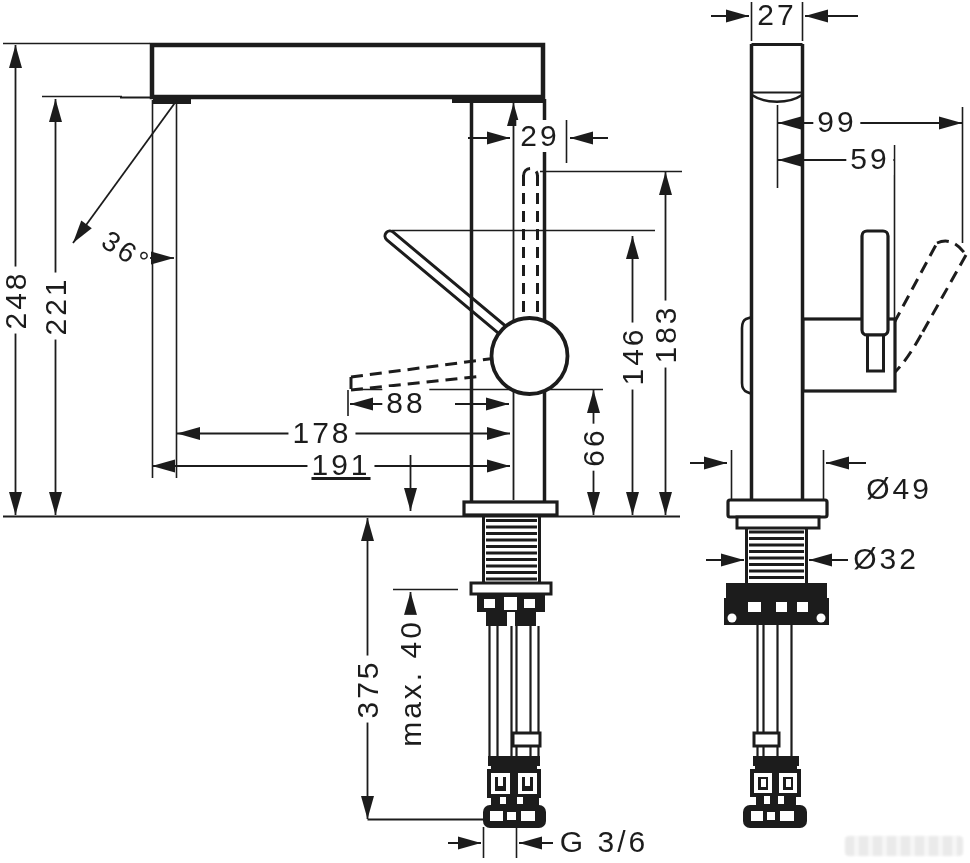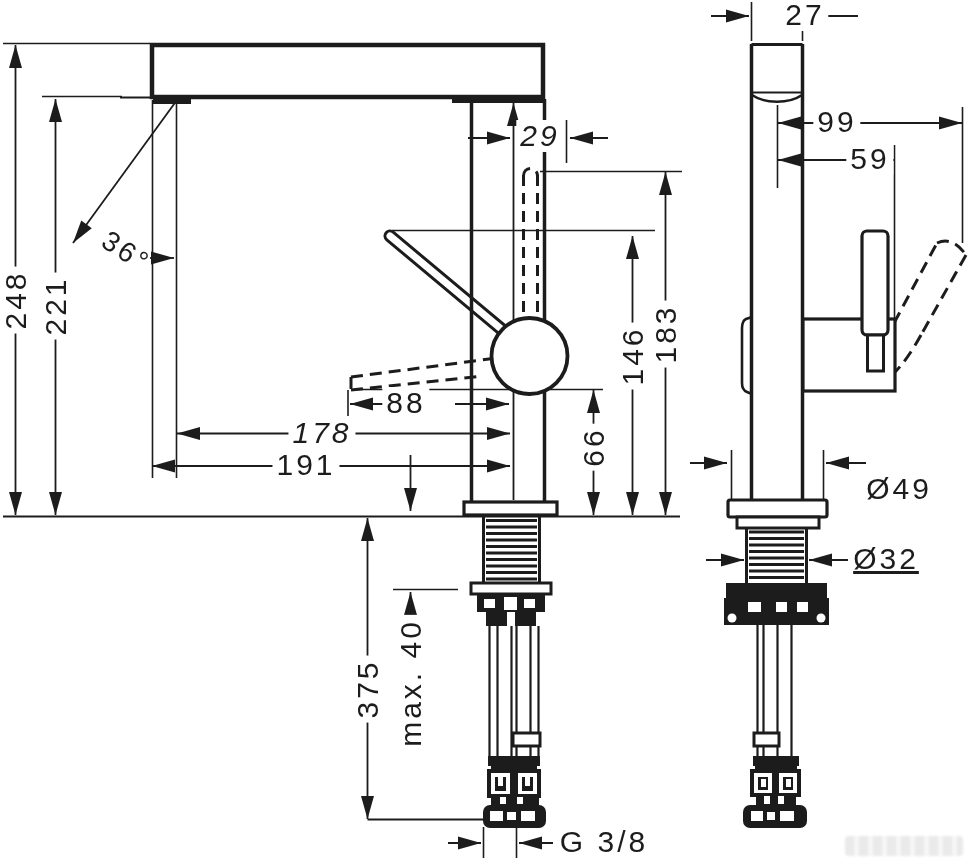--- a/index.html
+++ b/index.html
@@ -231,31 +231,31 @@
     <path d="M690,463 H727" marker-end="url(#arr)"></path>
     <path d="M866,463 H826" marker-end="url(#arr)"></path>
     <path d="M706,560 H744" marker-end="url(#arr)"></path>
     <path d="M848,560 H809" marker-end="url(#arr)"></path>
   </g>
 </svg>
 
 <div class="dim vert" style="left:16px;top:300px;">248</div>
 <div class="dim vert" style="left:56px;top:306px;">221</div>
 <div class="dim ang" style="left:126px;top:252px;">36°</div>
-<div class="dim" style="left:540px;top:136px;font-style:italic;">29</div>
+<div class="dim" style="left:540px;top:136px;">29</div>
 <div class="dim" style="left:406px;top:403px;">88</div>
-<div class="dim" style="left:322px;top:433px;font-style:italic;">178</div>
-<div class="dim" style="left:306px;top:465px;">191</div>
+<div class="dim" style="left:322px;top:433px;">178</div>
+<div class="dim" style="left:341px;top:465px;text-decoration:underline;">191</div>
 <div class="dim vert" style="left:594px;top:447px;">66</div>
 <div class="dim vert" style="left:633px;top:356px;">146</div>
 <div class="dim vert" style="left:666px;top:334px;">183</div>
 <div class="dim vert" style="left:368px;top:689px;">375</div>
 <div class="dim vert" style="left:411px;top:683px;">max. 40</div>
-<div class="dim" style="left:604px;top:842px;">G 3/8</div>
-<div class="dim" style="left:777px;top:15px;margin-left:28px;">27</div>
+<div class="dim" style="left:604px;top:842px;">G 3/6</div>
+<div class="dim" style="left:777px;top:15px;">27</div>
 <div class="dim" style="left:837px;top:122px;">99</div>
 <div class="dim" style="left:838px;top:159px;margin-left:32px;">59</div>
 <div class="dim" style="left:899px;top:489px;">Ø49</div>
-<div class="dim" style="left:886px;top:559px;text-decoration:underline;">Ø32</div>
+<div class="dim" style="left:886px;top:559px;">Ø32</div>
 
 <div class="watermark"></div>
 
 </div>
 
 </body></html>

